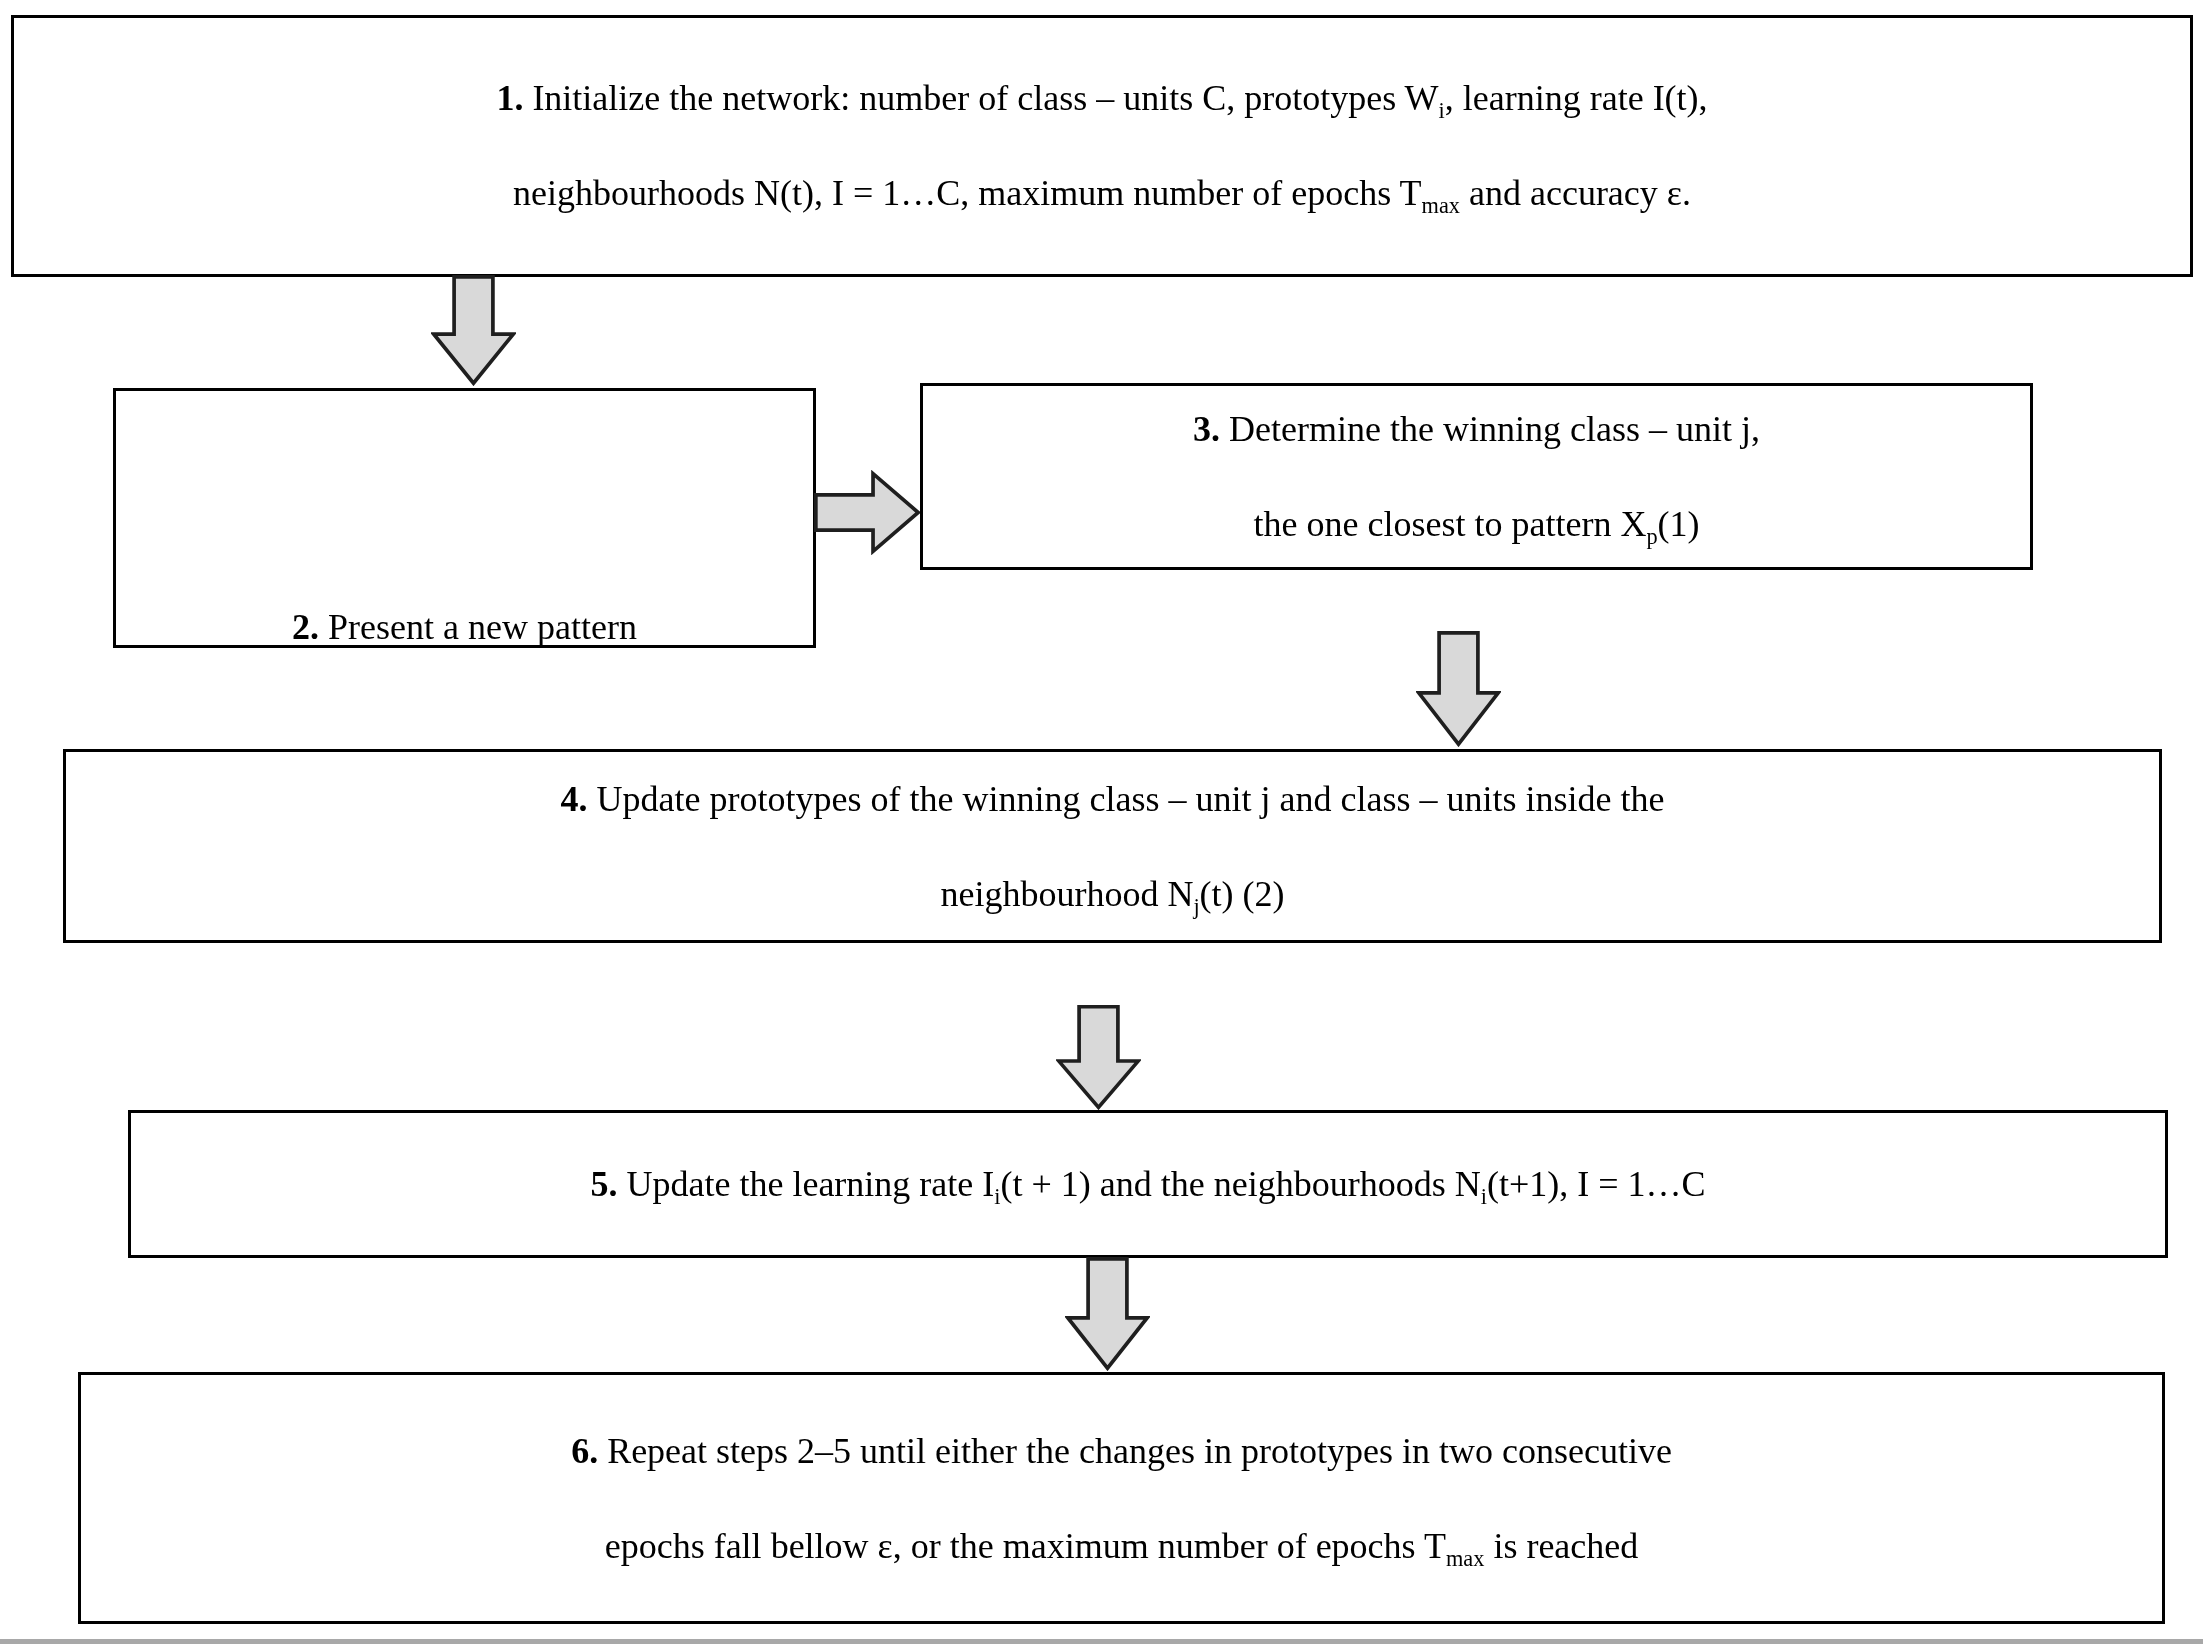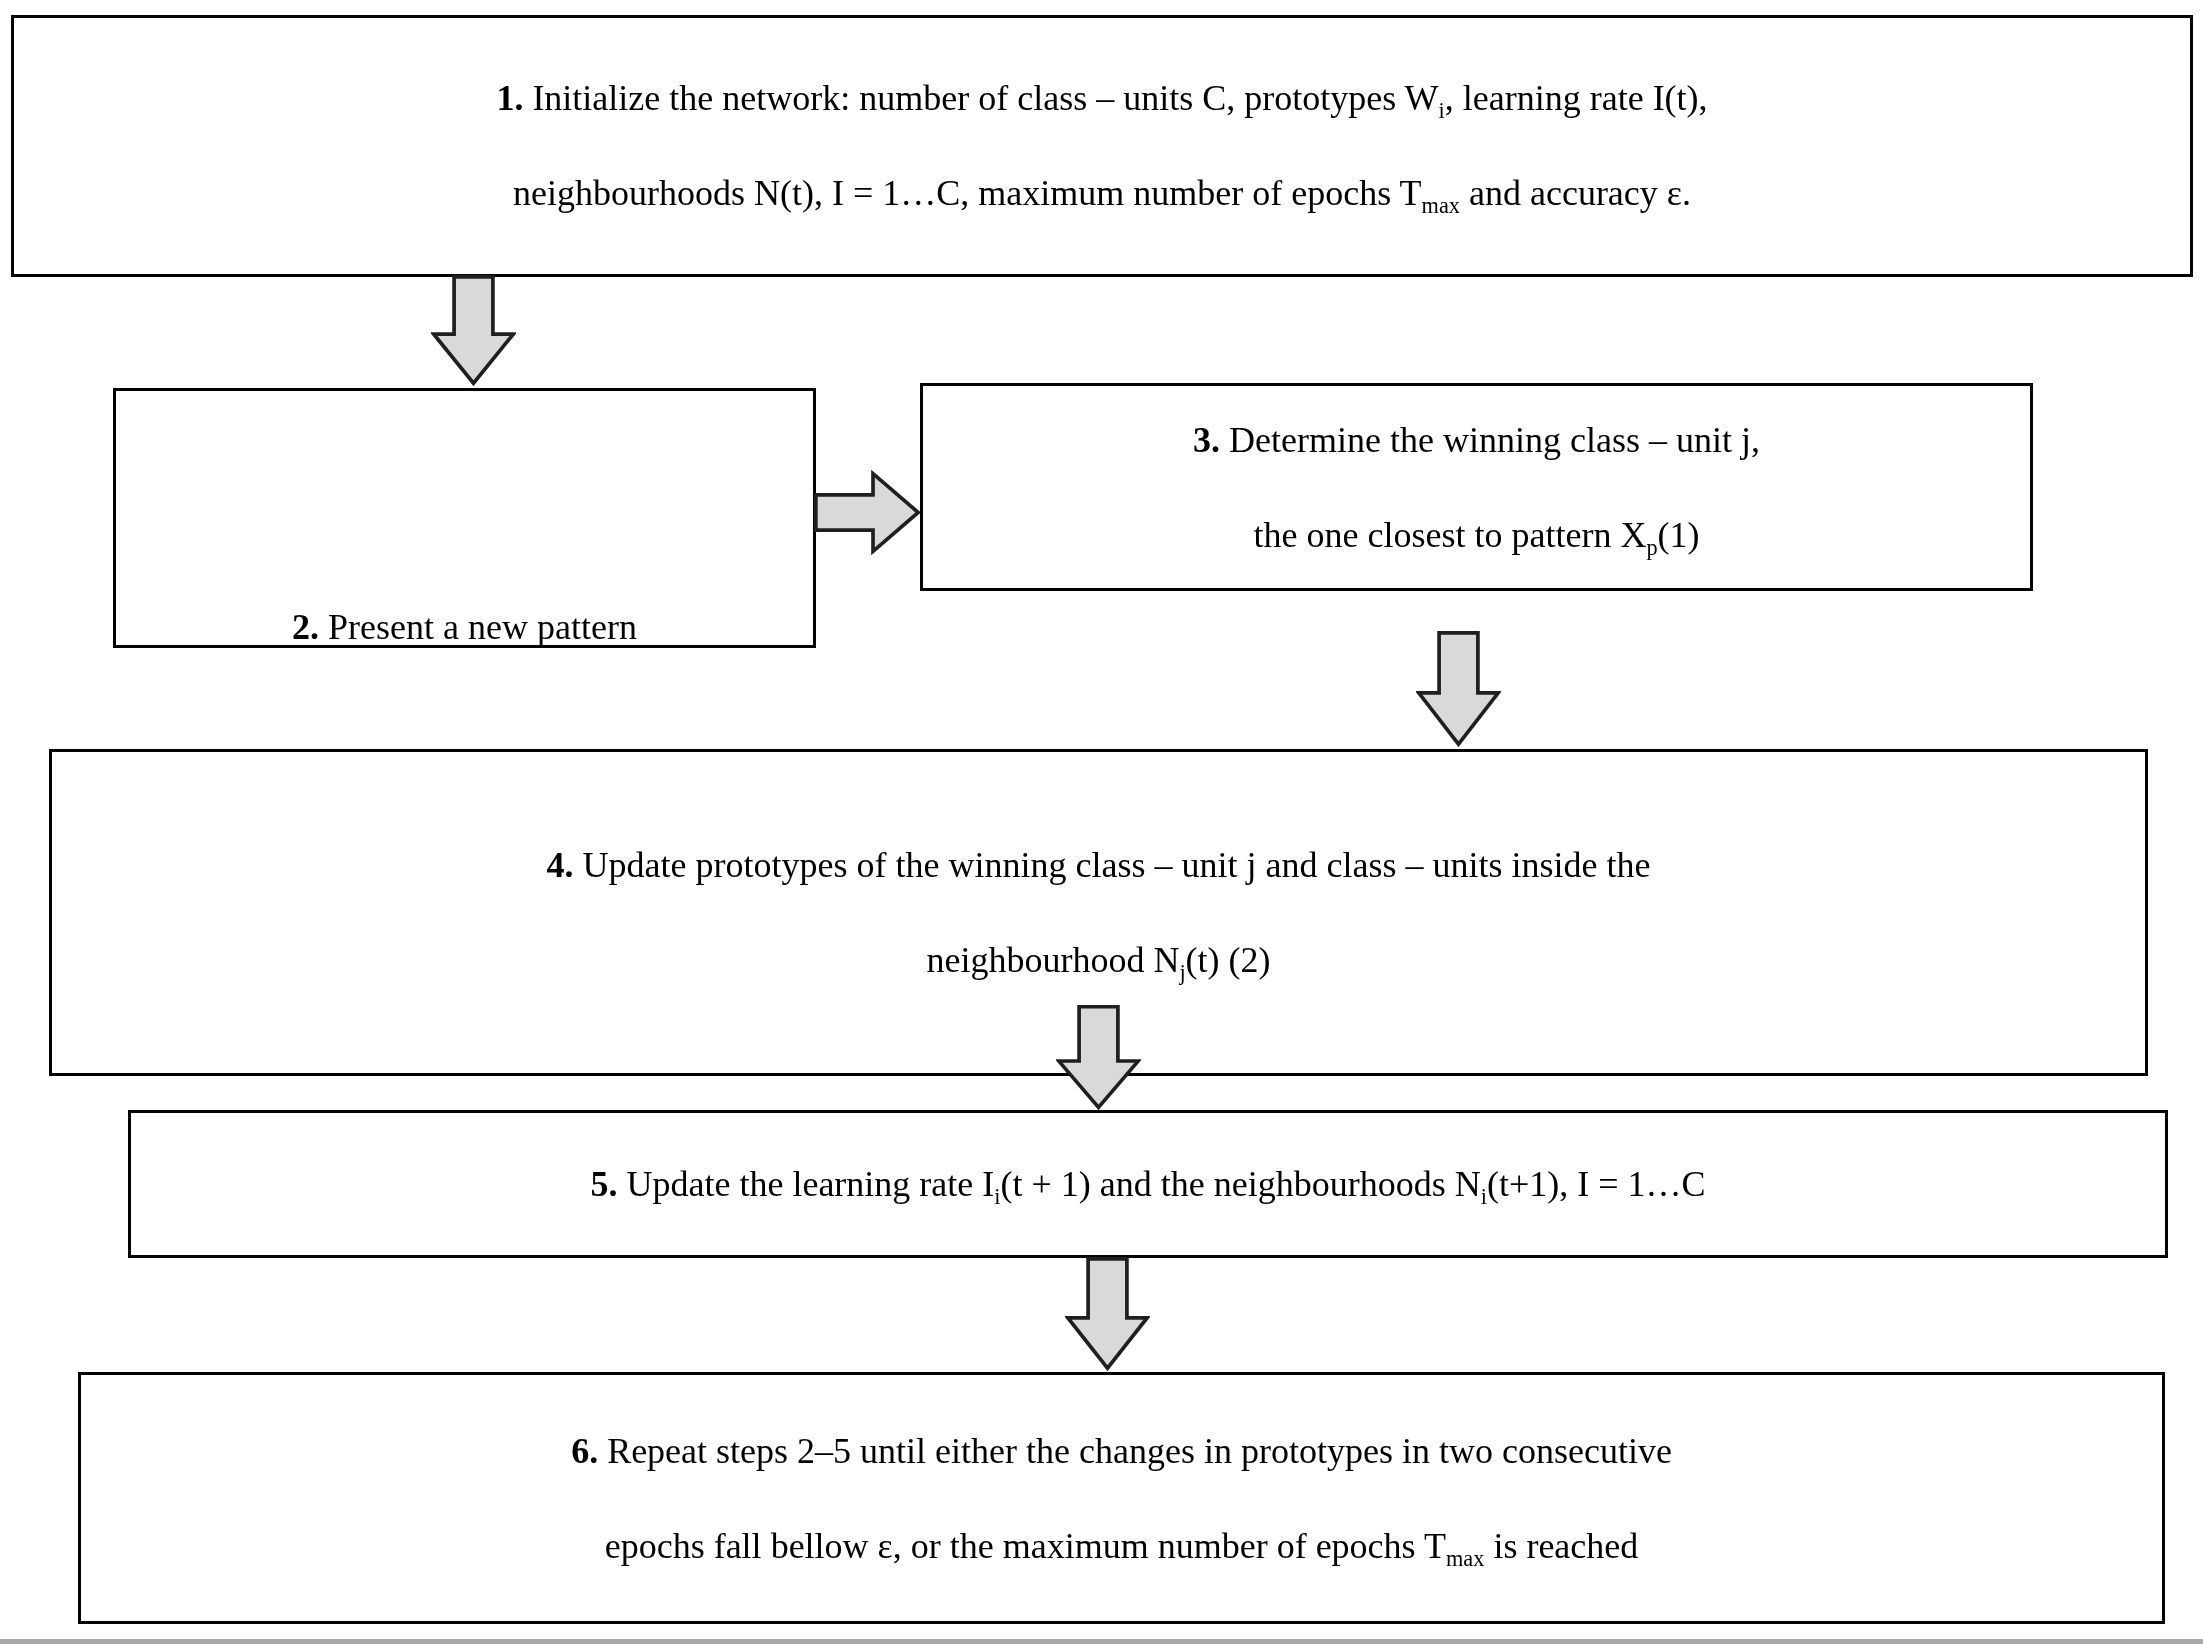--- a/index.html
+++ b/index.html
@@ -50,32 +50,32 @@
   <div class="box" style="left:113px;top:388px;width:703px;height:260px;justify-content:flex-end;">
     <div class="line"><b>2.</b> Present a new pattern</div>
   </div>
 
   <div class="arrow" style="left:814px;top:470px;width:107px;height:85px;">
     <svg viewBox="0 0 116 92" preserveAspectRatio="none">
       <polygon points="2,27 64,27 64,4 113,46 64,88 64,65 2,65" fill="#d9d9d9" stroke="#1f1f1f" stroke-width="4" stroke-linejoin="miter"></polygon>
     </svg>
   </div>
 
-  <div class="box" style="left:920px;top:383px;width:1113px;height:208px;">
+  <div class="box" style="left:920px;top:383px;width:1113px;height:187px;">
     <div class="line"><b>3.</b> Determine the winning class – unit j,</div>
     <div class="line">the one closest to pattern X<sub>p</sub>(1)</div>
   </div>
 
   <div class="arrow" style="left:1416px;top:631px;width:85px;height:116px;">
     <svg viewBox="0 0 92 120" preserveAspectRatio="none">
       <polygon points="25,2 67,2 67,64 89,64 46,117 3,64 25,64" fill="#d9d9d9" stroke="#1f1f1f" stroke-width="4" stroke-linejoin="miter"></polygon>
     </svg>
   </div>
 
-  <div class="box" style="left:49px;top:749px;width:2099px;height:327px;">
+  <div class="box" style="left:63px;top:749px;width:2099px;height:194px;">
     <div class="line"><b>4.</b> Update prototypes of the winning class – unit j and class – units inside the</div>
     <div class="line">neighbourhood N<sub>j</sub>(t) (2)</div>
   </div>
 
   <div class="arrow" style="left:1056px;top:1005px;width:85px;height:105px;">
     <svg viewBox="0 0 92 120" preserveAspectRatio="none">
       <polygon points="25,2 67,2 67,64 89,64 46,117 3,64 25,64" fill="#d9d9d9" stroke="#1f1f1f" stroke-width="4" stroke-linejoin="miter"></polygon>
     </svg>
   </div>
 

